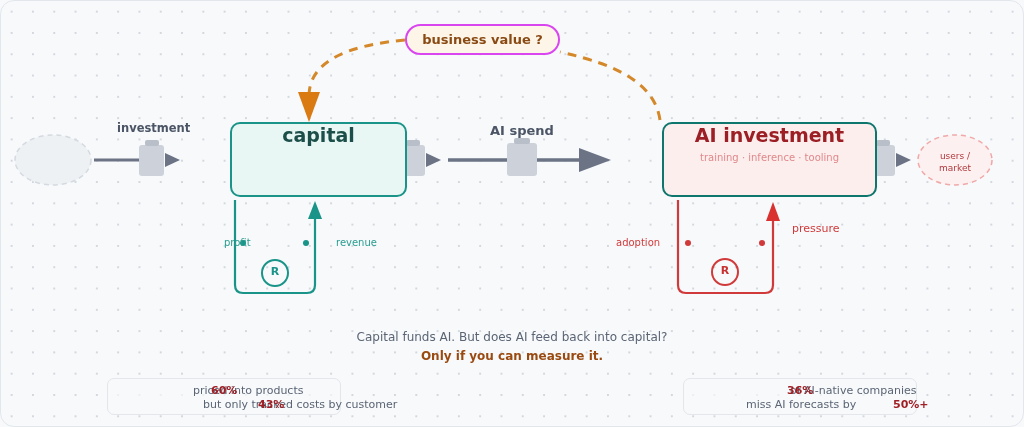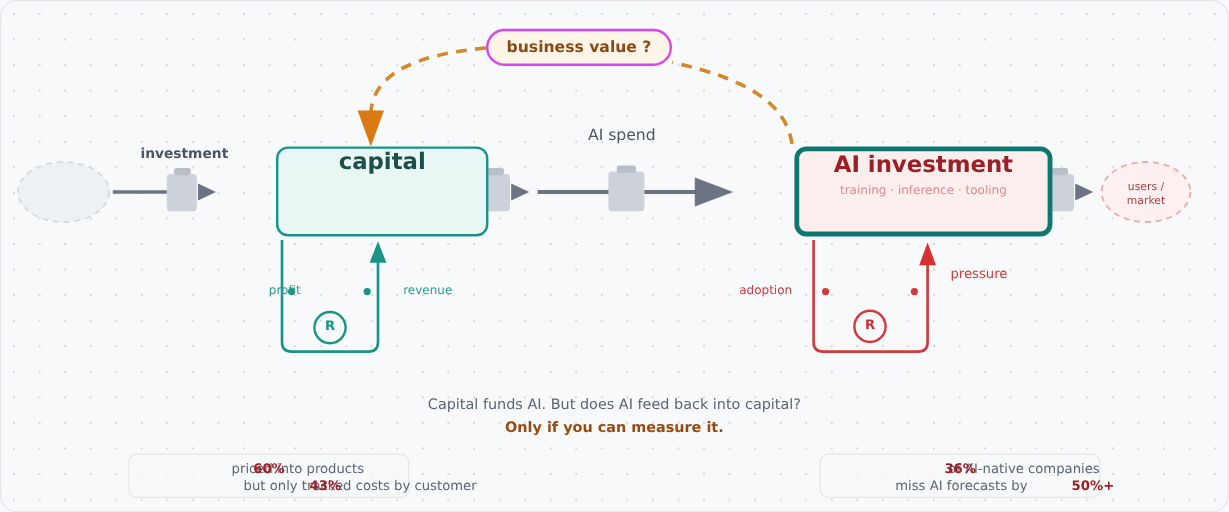--- a/index.html
+++ b/index.html
@@ -5,21 +5,21 @@
   html,body{margin:0;padding:0;}
   body{width:1024px;height:427px;overflow:hidden;background:#f7f9fb;font-family:"DejaVu Sans",sans-serif;position:relative;}
   .frame{position:absolute;left:0;top:0;width:1022px;height:425px;border:1px solid #e3e7ec;border-radius:14px;
     background-color:#f7f9fb;
     background-image:radial-gradient(circle,#d3d8de 1px,transparent 1.3px);
     background-size:21.3px 21.3px;background-position:0px 0px;}
   svg.main{position:absolute;left:0;top:0;}
   .box{position:absolute;box-sizing:border-box;display:flex;flex-direction:column;align-items:center;justify-content:flex-start;border-radius:10px;margin-left:44px;}
   .capital{left:186px;top:122px;width:177px;height:75px;background:#e9f7f4;border:2px solid #1a9488;}
   .capital .t{font-weight:bold;font-size:19px;color:#1d4f4a;}
-  .ai{left:618px;top:122px;width:215px;height:75px;background:#fdeeee;border:4px solid #0f766e;}
+  .ai{left:618px;top:122px;width:215px;height:75px;background:#fdeeee;border:2px solid #0f766e;}
   .ai .t{font-weight:bold;font-size:19px;color:#9b1f24;}
   .ai .s{font-size:10px;color:#e0888a;margin-top:6px;}
   .pill{position:absolute;left:405px;top:24px;width:155px;height:31px;box-sizing:border-box;border:2px solid #d946ef;background:#fdf6e8;border-radius:16px;
     display:flex;align-items:center;justify-content:center;font-weight:bold;font-size:13px;color:#8a4a14;}
   .lbl{position:absolute;font-size:11px;white-space:nowrap;}
   .caption{position:absolute;left:0;width:1024px;text-align:center;}
   .card{position:absolute;box-sizing:border-box;border:1px solid #e3e7ec;border-radius:7px;background:rgba(247,249,251,0.7);height:37px;}
   .ftxt{position:absolute;font-size:11px;color:#5b6574;white-space:nowrap;}
   .fnum{position:absolute;font-size:11px;color:#a01f25;font-weight:bold;white-space:nowrap;}
 </style>
@@ -87,21 +87,21 @@
 <div class="box ai">
   <div class="t">AI investment</div>
   <div class="s">training · inference · tooling</div>
 </div>
 
 <div class="pill">
     <span>business value ?</span>
   </div>
 
 <div class="lbl" style="left:117px;top:121px;font-weight:bold;color:#4b5565;font-size:11.5px;">investment</div>
-<div class="lbl" style="left:490px;top:106px;font-weight:normal;color:#4b5565;font-size:13px;">AI spend</div>
+<div class="lbl" style="left:490px;top:123px;font-weight:bold;color:#4b5565;font-size:13px;">AI spend</div>
 
 <div class="lbl" style="left:918px;top:150px;width:74px;text-align:center;font-size:9px;color:#b0393d;line-height:12px;">
   <div>users /</div>
   <div>market</div>
 </div>
 
 <div class="lbl" style="left:187px;top:237px;color:#2a9d8f;font-size:10px;margin-left:37px;">profit</div>
 <div class="lbl" style="left:336px;top:237px;color:#2a9d8f;font-size:10px;">revenue</div>
 <div class="lbl" style="left:266px;top:265px;width:18px;text-align:center;color:#1a9488;font-weight:bold;font-size:11px;">R</div>
 <div class="lbl" style="left:616px;top:237px;color:#d13a3a;font-size:10px;">adoption</div>

